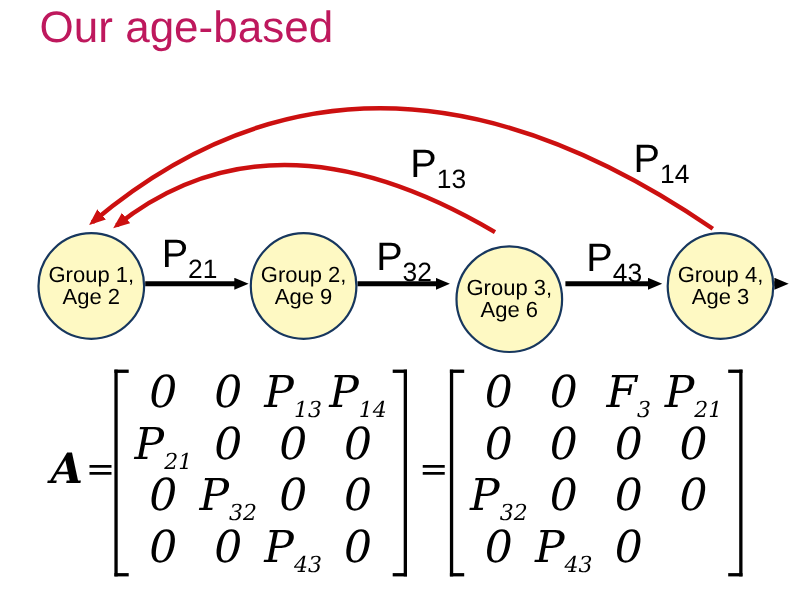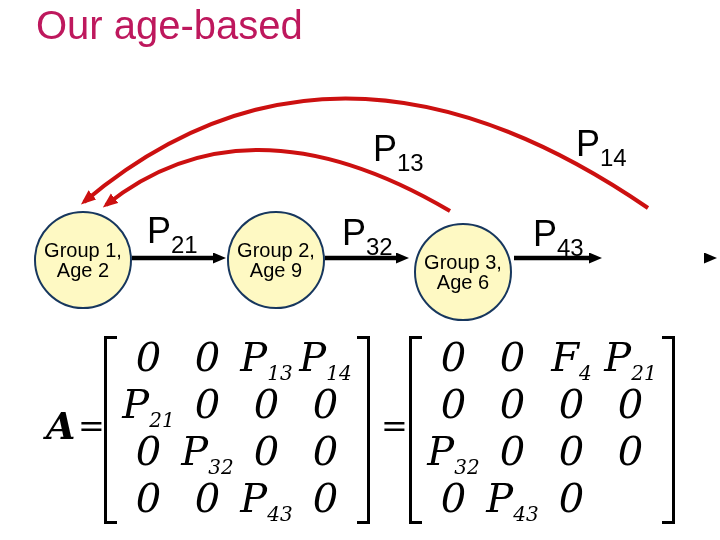--- a/index.html
+++ b/index.html
@@ -89,20 +89,24 @@
     <div>Age 2</div>
   </div>
   <div class="node" id="node2">
     <div>Group 2,</div>
     <div>Age 9</div>
   </div>
   <div class="node" id="node3">
     <div>Group 3,</div>
     <div>Age 6</div>
   </div>
+  <div class="node" id="node4">
+    <div>Group 4,</div>
+    <div>Age 3</div>
+  </div>
 
   <div class="plabel" id="label-p21"><span>P</span><span class="sub">21</span></div>
   <div class="plabel" id="label-p32"><span>P</span><span class="sub">32</span></div>
   <div class="plabel" id="label-p43"><span>P</span><span class="sub">43</span></div>
   <div class="plabel" id="label-p13"><span>P</span><span class="sub">13</span></div>
   <div class="plabel" id="label-p14"><span>P</span><span class="sub">14</span></div>
 
   <div id="eq-lhs" class="mathtxt">A</div>
   <div id="eq-sign1" class="mathtxt">=</div>
 
@@ -129,21 +133,21 @@
     <div class="brk brk-r"></div>
   </div>
 
   <div id="eq-sign2" class="mathtxt">=</div>
 
   <div class="matrix" id="matrix2">
     <div class="brk brk-l"></div>
     <div class="mgrid">
       <div class="mcell"><span class="mb">0</span><span class="ms"></span></div>
       <div class="mcell"><span class="mb">0</span><span class="ms"></span></div>
-      <div class="mcell"><span class="mb">F</span><span class="ms">4</span></div>
+      <div class="mcell"><span class="mb">F</span><span class="ms">3</span></div>
       <div class="mcell"><span class="mb">P</span><span class="ms">21</span></div>
       <div class="mcell"><span class="mb">0</span><span class="ms"></span></div>
       <div class="mcell"><span class="mb">0</span><span class="ms"></span></div>
       <div class="mcell"><span class="mb">0</span><span class="ms"></span></div>
       <div class="mcell"><span class="mb">0</span><span class="ms"></span></div>
       <div class="mcell"><span class="mb">P</span><span class="ms">32</span></div>
       <div class="mcell"><span class="mb">0</span><span class="ms"></span></div>
       <div class="mcell"><span class="mb">0</span><span class="ms"></span></div>
       <div class="mcell"><span class="mb">0</span><span class="ms"></span></div>
       <div class="mcell"><span class="mb">0</span><span class="ms"></span></div>

